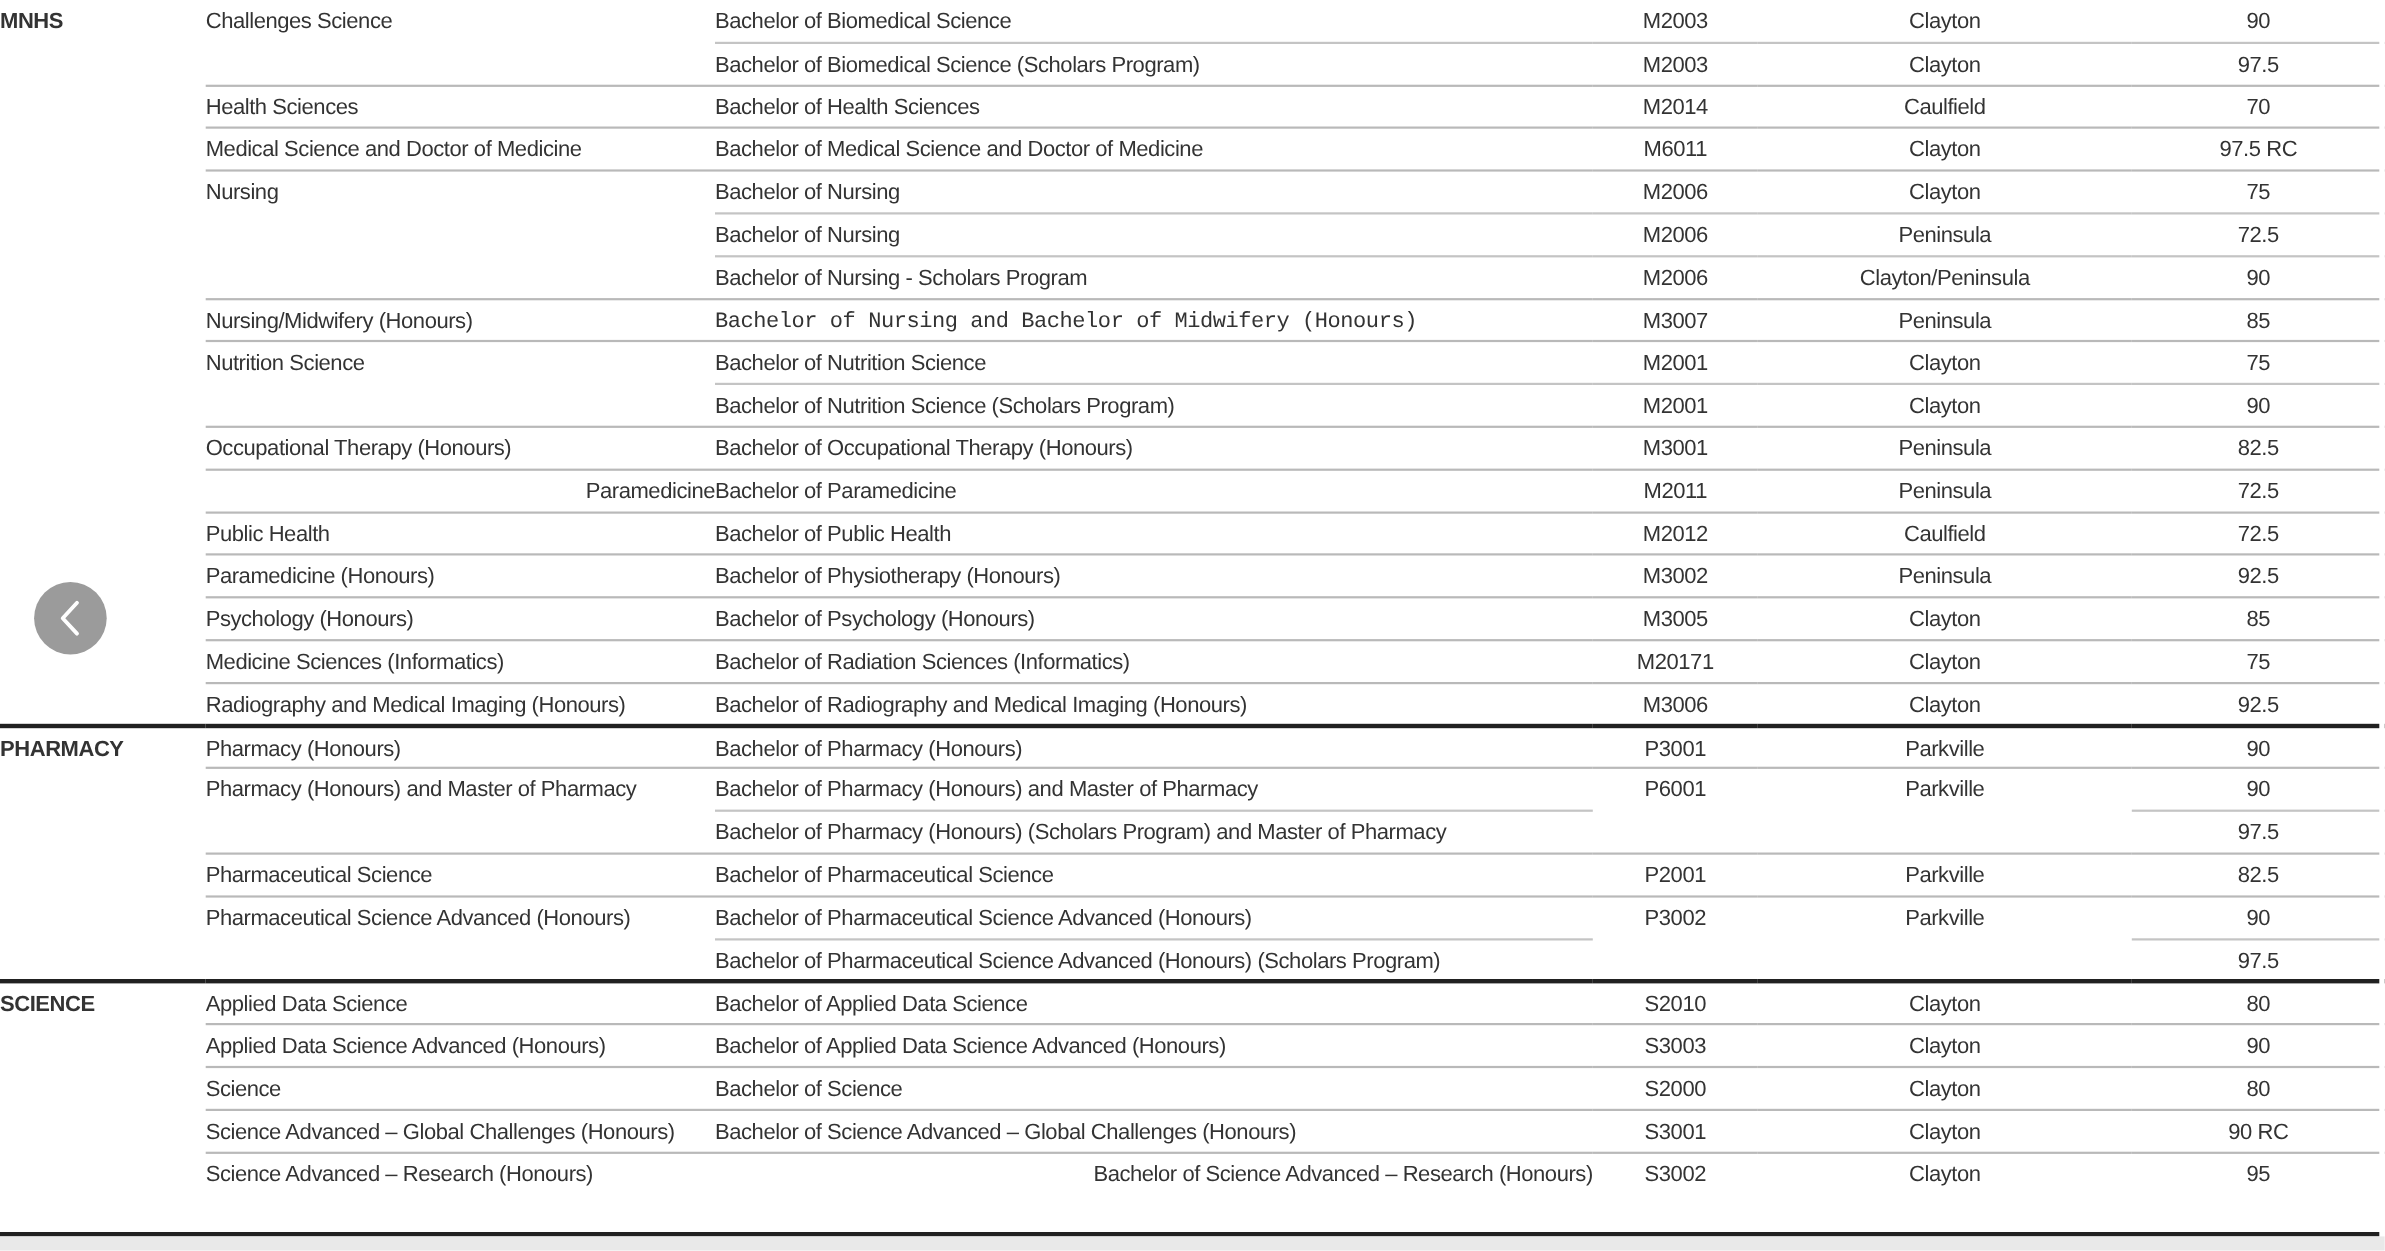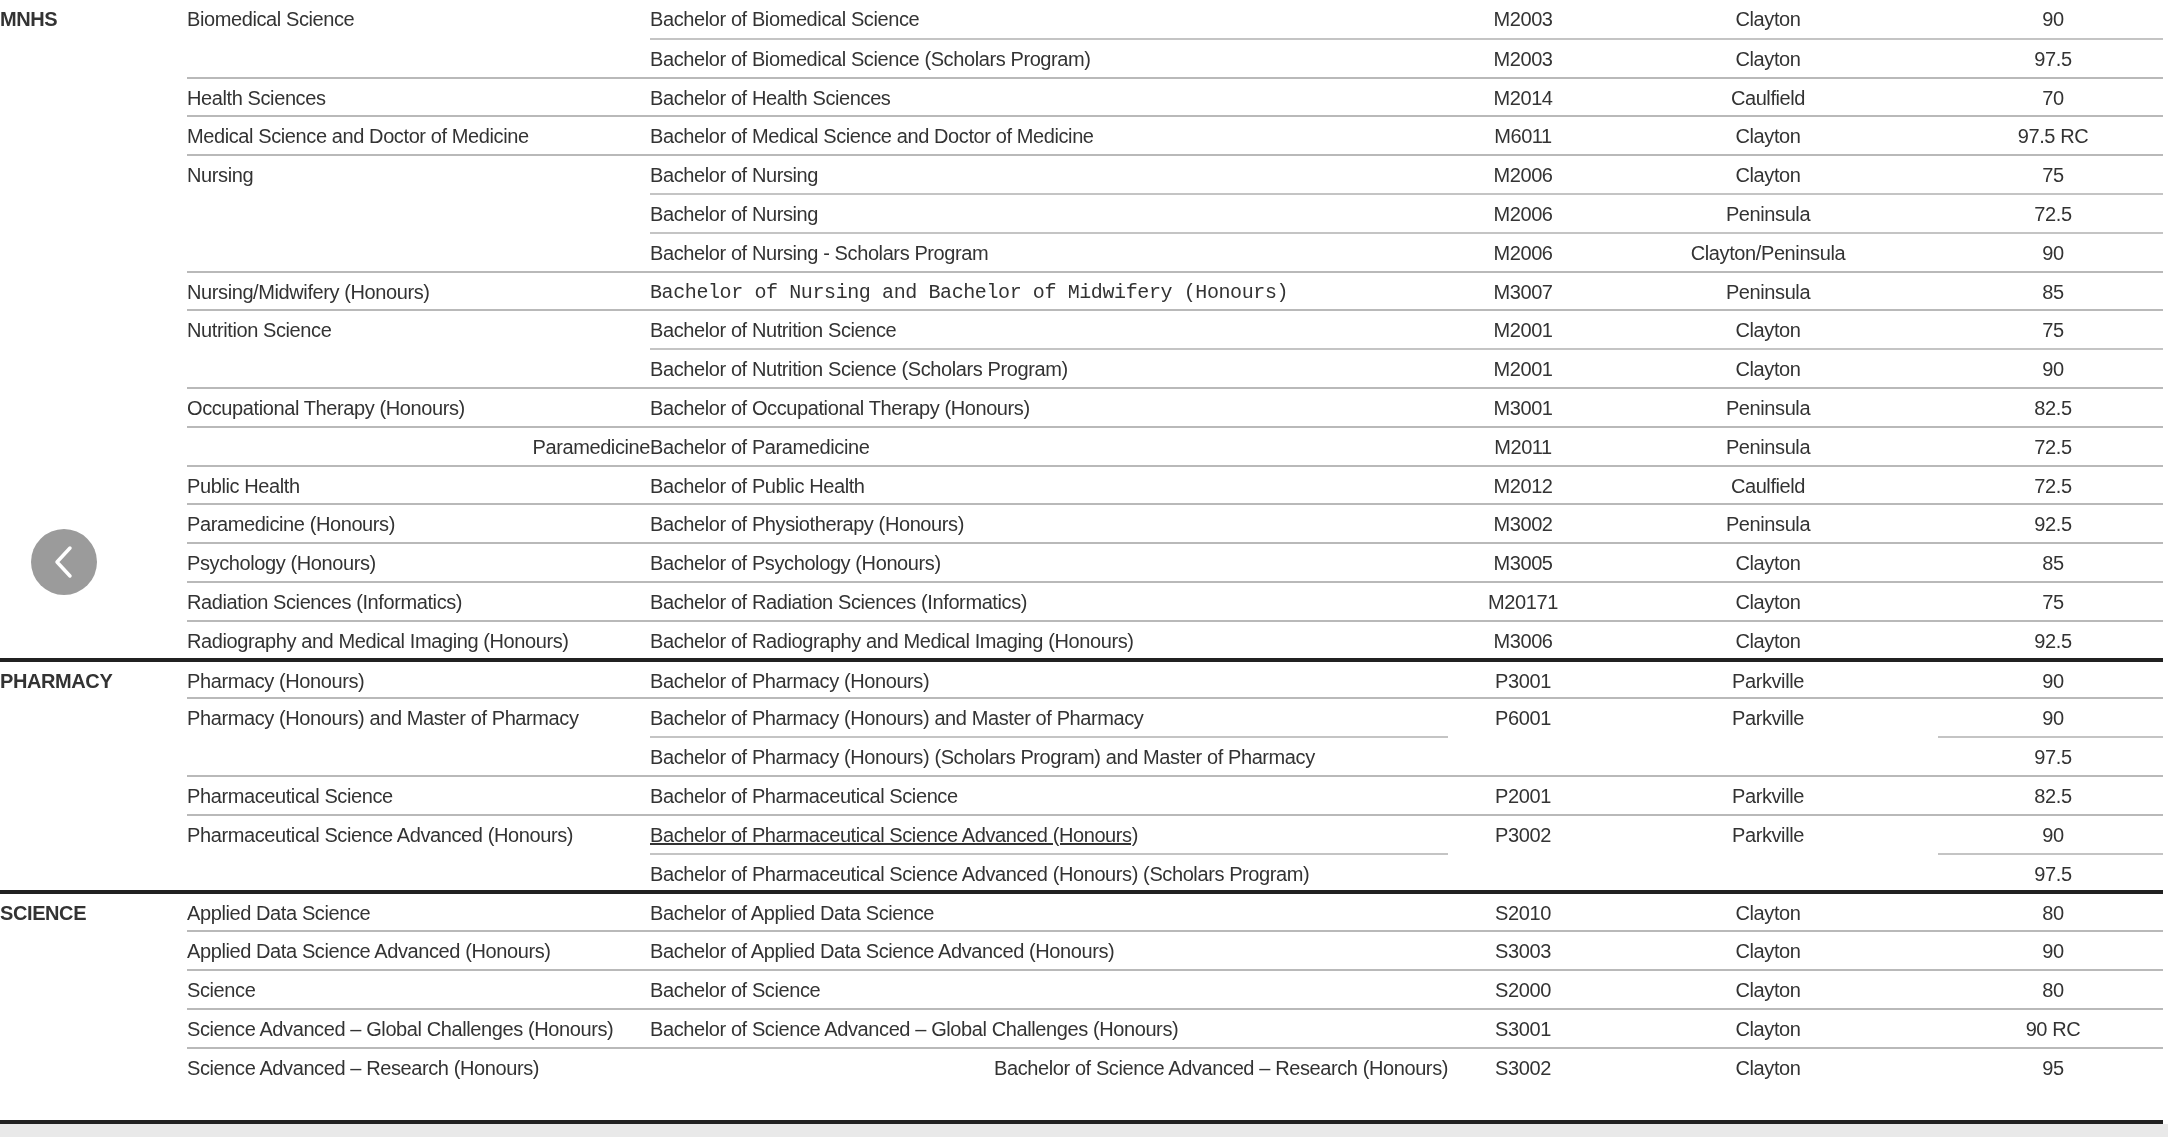--- a/index.html
+++ b/index.html
@@ -64,21 +64,21 @@
     <col style="width:187px">
     <col style="width:463px">
     <col style="width:798px">
     <col style="width:150px">
     <col style="width:340px">
     <col style="width:230px">
   </colgroup>
   <tbody id="tbody">
       <tr class="div-none">
         <td class="faculty" rowspan="17">MNHS</td>
-        <td class="area" rowspan="2">Biomedical Science</td>
+        <td class="area" rowspan="2">Challenges Science</td>
         <td class="degree">Bachelor of Biomedical Science</td>
         <td class="code">M2003</td>
         <td class="campus">Clayton</td>
         <td class="score">90</td>
       </tr>
       <tr class="div-sub">
         <td class="degree" style="border-top-color: rgb(196, 196, 196);">Bachelor of Biomedical Science (Scholars Program)</td>
         <td class="code" style="border-top-color: rgb(196, 196, 196);">M2003</td>
         <td class="campus" style="border-top-color: rgb(196, 196, 196);">Clayton</td>
         <td class="score" style="border-top-color: rgb(196, 196, 196);">97.5</td>
@@ -165,21 +165,21 @@
         <td class="score" style="border-top-color: rgb(185, 185, 185);">92.5</td>
       </tr>
       <tr class="div-area">
         <td class="area" style="border-top-color: rgb(185, 185, 185);">Psychology (Honours)</td>
         <td class="degree" style="border-top-color: rgb(185, 185, 185);">Bachelor of Psychology (Honours)</td>
         <td class="code" style="border-top-color: rgb(185, 185, 185);">M3005</td>
         <td class="campus" style="border-top-color: rgb(185, 185, 185);">Clayton</td>
         <td class="score" style="border-top-color: rgb(185, 185, 185);">85</td>
       </tr>
       <tr class="div-area">
-        <td class="area" style="border-top-color: rgb(185, 185, 185);">Radiation Sciences (Informatics)</td>
+        <td class="area" style="border-top-color: rgb(185, 185, 185);">Medicine Sciences (Informatics)</td>
         <td class="degree" style="border-top-color: rgb(185, 185, 185);">Bachelor of Radiation Sciences (Informatics)</td>
         <td class="code" style="border-top-color: rgb(185, 185, 185);">M20171</td>
         <td class="campus" style="border-top-color: rgb(185, 185, 185);">Clayton</td>
         <td class="score" style="border-top-color: rgb(185, 185, 185);">75</td>
       </tr>
       <tr class="div-area">
         <td class="area" style="border-top-color: rgb(185, 185, 185);">Radiography and Medical Imaging (Honours)</td>
         <td class="degree" style="border-top-color: rgb(185, 185, 185);">Bachelor of Radiography and Medical Imaging (Honours)</td>
         <td class="code" style="border-top-color: rgb(185, 185, 185);">M3006</td>
         <td class="campus" style="border-top-color: rgb(185, 185, 185);">Clayton</td>
@@ -206,21 +206,21 @@
       </tr>
       <tr class="div-area">
         <td class="area" style="border-top-color: rgb(185, 185, 185);">Pharmaceutical Science</td>
         <td class="degree" style="border-top-color: rgb(185, 185, 185);">Bachelor of Pharmaceutical Science</td>
         <td class="code" style="border-top-color: rgb(185, 185, 185);">P2001</td>
         <td class="campus" style="border-top-color: rgb(185, 185, 185);">Parkville</td>
         <td class="score" style="border-top-color: rgb(185, 185, 185);">82.5</td>
       </tr>
       <tr class="div-area">
         <td class="area" rowspan="2" style="border-top-color: rgb(185, 185, 185);">Pharmaceutical Science Advanced (Honours)</td>
-        <td class="degree" style="border-top-color: rgb(185, 185, 185); text-decoration: underline;">Bachelor of Pharmaceutical Science Advanced (Honours)</td>
+        <td class="degree" style="border-top-color: rgb(185, 185, 185);">Bachelor of Pharmaceutical Science Advanced (Honours)</td>
         <td class="code" rowspan="2" style="border-top-color: rgb(185, 185, 185);">P3002</td>
         <td class="campus" rowspan="2" style="border-top-color: rgb(185, 185, 185);">Parkville</td>
         <td class="score" style="border-top-color: rgb(185, 185, 185);">90</td>
       </tr>
       <tr class="div-subpartial">
         <td class="degree" style="border-top-color: rgb(196, 196, 196);">Bachelor of Pharmaceutical Science Advanced (Honours) (Scholars Program)</td>
         <td class="score" style="border-top-color: rgb(196, 196, 196);">97.5</td>
       </tr>
       <tr class="div-section">
         <td class="faculty" rowspan="5" style="border-top-color: rgb(33, 33, 33);">SCIENCE</td>

